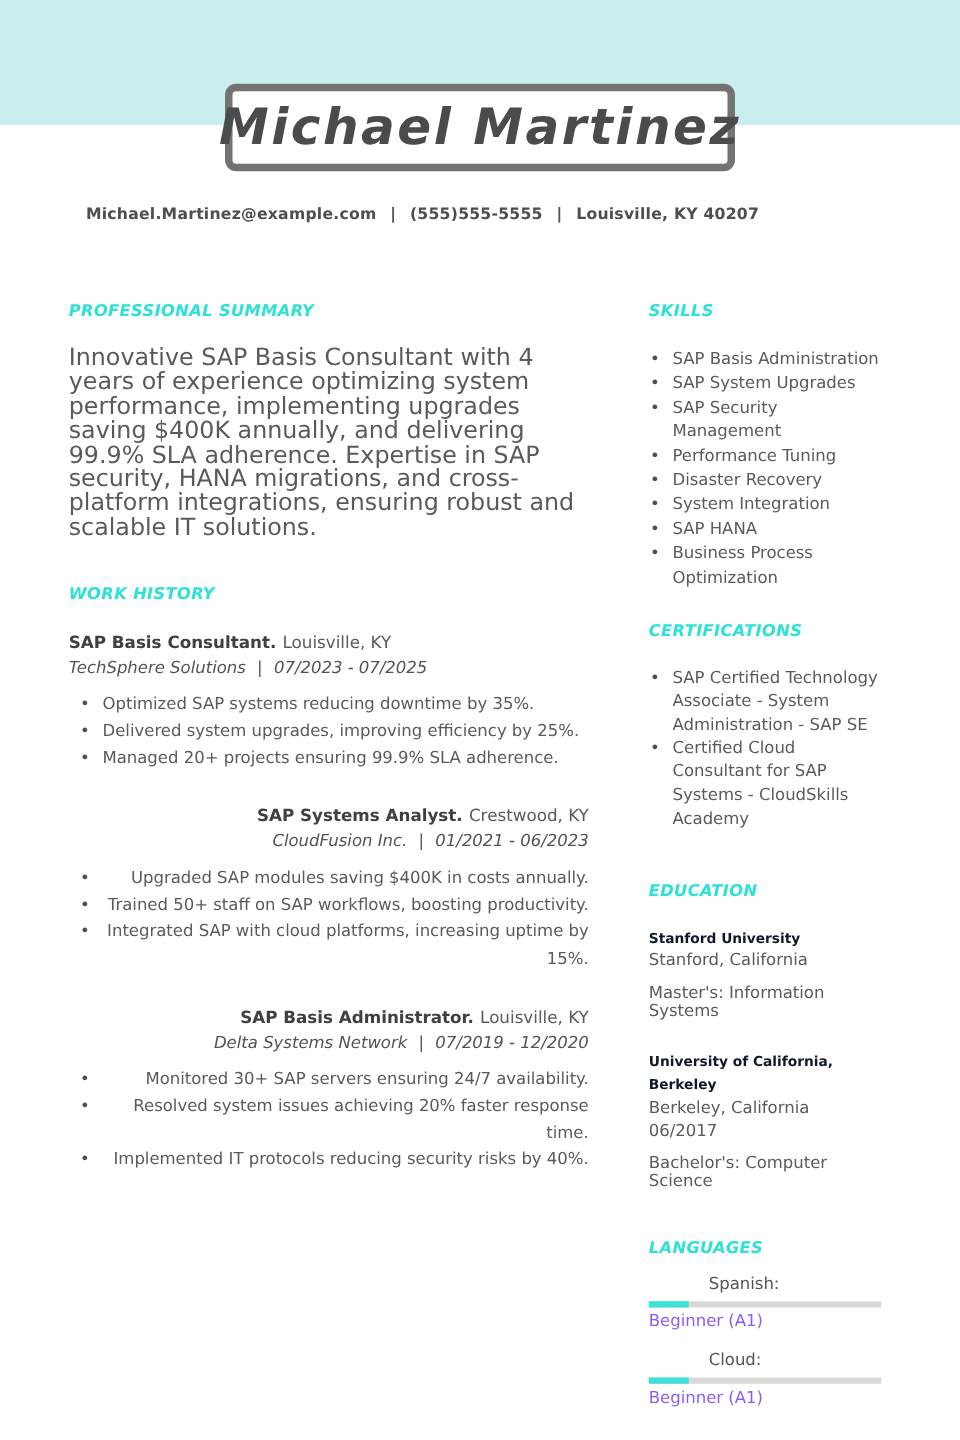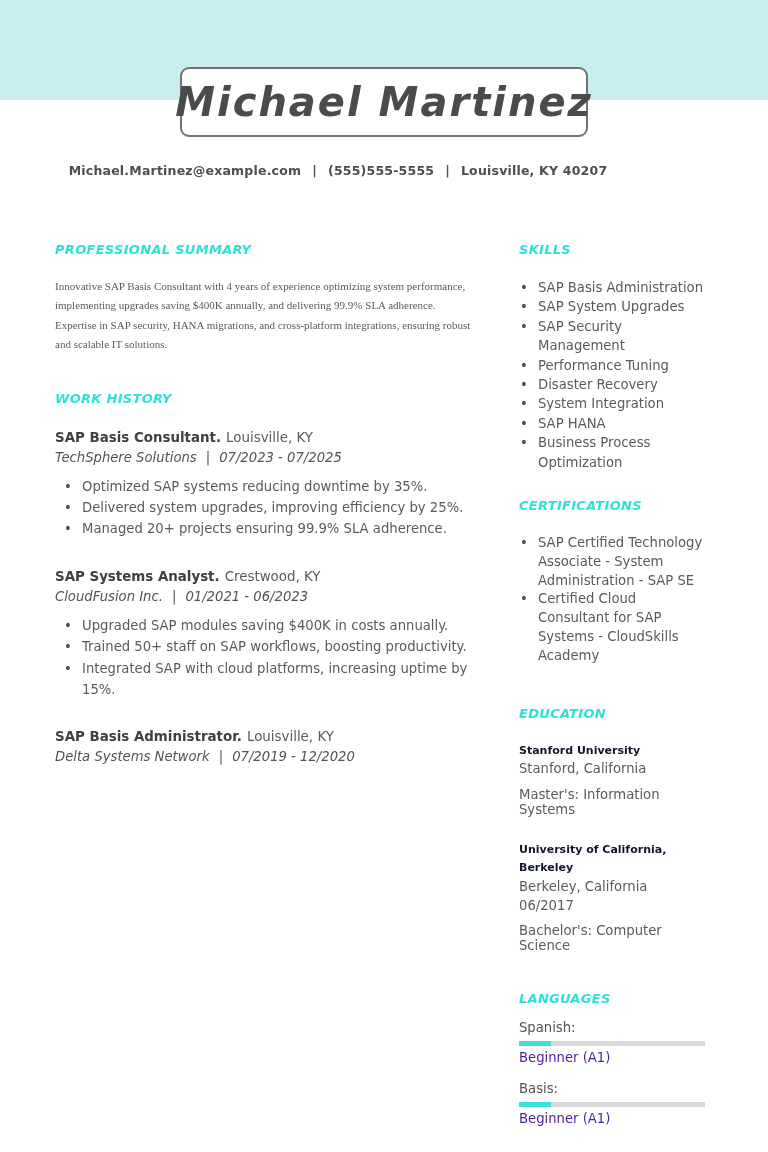--- a/index.html
+++ b/index.html
@@ -5,43 +5,43 @@
   * { margin:0; padding:0; box-sizing:border-box; }
   html,body { background:#ffffff; }
   .page {
     position:relative; width:768px; height:1152px; background:#ffffff;
     font-family:"DejaVu Sans","Liberation Sans",sans-serif;
     color:#595959; overflow:hidden; margin:0 auto;
   }
   .band { position:absolute; top:0; left:0; width:768px; height:100px; background:#c9eef0; }
   .name-box {
     position:absolute; left:180px; top:67px; width:408px; height:70px;
-    background:#ffffff; border:2px solid #737373; border-radius:9px;
+    background:#ffffff; border:6px solid #737373; border-radius:9px;
     display:flex; align-items:center; justify-content:center;
   }
   .name {
     font-size:40px; font-weight:bold; font-style:italic; color:#4a4b4d;
     letter-spacing:2px; white-space:nowrap;
   }
   .contact {
     position:absolute; top:163px; left:0; width:676px; text-align:center;
     font-size:12.5px; font-weight:600; color:#4d4e50; letter-spacing:0.2px;
   }
   .contact .sep { margin:0 11px; color:#4d4e50; }
   .col { position:absolute; top:242px; }
   .col-left  { left:55px;  width:416px; }
   .col-right { left:519px; width:192px; }
   .section-heading {
     color:#2ee1d8; font-size:13px; font-weight:bold; font-style:italic;
     letter-spacing:0.3px;
   }
-  .summary-text { margin-top:20px; font-size:11px; line-height:19.4px; color:#5a5a5a;font-family:Liberation Serif, serif; }
+  .summary-text { margin-top:20px; font-size:19px; line-height:19.4px; color:#5a5a5a; }
   .work-heading { margin-top:36px; }
   .job { margin-top:22px; }
-  .job + .job { margin-top:27px; }
+  .job + .job { margin-top:27px;text-align:right; }
   .job-title-line { font-size:13.4px; line-height:20px; color:#5a5a5a; }
   .job-title { font-weight:bold; color:#3f4040; }
   .job-title-sep { font-weight:bold; color:#3f4040; margin-right:5px; }
   .job-company-line { font-size:13.2px; font-style:italic; line-height:20px; color:#525354; }
   .pipe { margin:0 9px; }
   ul.bullets { list-style:none; margin:8px 0 0 0; }
   ul.bullets li { position:relative; padding-left:27px; font-size:13.2px; line-height:21.4px; color:#5a5a5a; }
   ul.bullets li::before { content:"\2022"; position:absolute; left:9px; top:0; color:#4c4d4e; }
   ul.side-bullets { list-style:none; margin:21px 0 0 0; }
   ul.side-bullets li { position:relative; padding-left:19px; font-size:13.2px; line-height:19.4px; color:#5a5a5a; }
@@ -51,24 +51,24 @@
   ul.cert-bullets li { line-height:18.8px; }
   .education-heading { margin-top:40px; }
   .school { margin-top:21px; }
   .school + .school { margin-top:24px; }
   .school-name { font-size:11px; font-weight:bold; color:#0f172a; line-height:18.6px; }
   .school-line { font-size:13.2px; line-height:18.6px; color:#5a5a5a; }
   .school-degree { margin-top:8px; font-size:13.2px; color:#5a5a5a; }
   .languages-heading { margin-top:38px; }
   .language { margin-top:13px; }
   .language:first-of-type { margin-top:20px; }
-  .language-name { font-size:13.2px; color:#525354; line-height:18px; }
+  .language-name { font-size:13.2px; color:#525354; line-height:18px;margin-left:48px; }
   .bar-track { margin:4px 0 3px 0; width:186px; height:5px; background:#d9d9d9; }
   .bar-fill { height:5px; background:#3ce1da; width:0; }
-  .language-level { font-size:13.2px; color:#4c1d95; line-height:18px; }
+  .language-level { font-size:13.2px; color:#8b5cf6; line-height:18px; }
 </style>
 </head>
 <body>
 
 <div class="page">
   <div class="band"></div>
 
   <div class="name-box">
     <div class="name">Michael Martinez</div>
   </div>
@@ -100,20 +100,25 @@
       <ul class="bullets">
         <li>Upgraded SAP modules saving $400K in costs annually.</li>
         <li>Trained 50+ staff on SAP workflows, boosting productivity.</li>
         <li>Integrated SAP with cloud platforms, increasing uptime by 15%.</li>
       </ul>
     </div>
 
     <div class="job">
       <div class="job-title-line"><span class="job-title">SAP Basis Administrator</span><span class="job-title-sep">.</span><span>Louisville, KY</span></div>
       <div class="job-company-line"><span>Delta Systems Network</span><span class="pipe">|</span><span>07/2019 - 12/2020</span></div>
+      <ul class="bullets">
+        <li>Monitored 30+ SAP servers ensuring 24/7 availability.</li>
+        <li>Resolved system issues achieving 20% faster response time.</li>
+        <li>Implemented IT protocols reducing security risks by 40%.</li>
+      </ul>
     </div>
 
   </div>
 
   <div class="col col-right">
 
     <h2 class="section-heading">SKILLS</h2>
     <ul class="side-bullets">
       <li>SAP Basis Administration</li>
       <li>SAP System Upgrades</li>
@@ -150,21 +155,21 @@
 
     <div class="language">
       <div class="language-name">Spanish:</div>
       <div class="bar-track">
         <div class="bar-fill" style="width: 17%;"></div>
       </div>
       <div class="language-level">Beginner (A1)</div>
     </div>
 
     <div class="language">
-      <div class="language-name">Basis:</div>
+      <div class="language-name">Cloud:</div>
       <div class="bar-track">
         <div class="bar-fill" style="width: 17%;"></div>
       </div>
       <div class="language-level">Beginner (A1)</div>
     </div>
 
   </div>
 </div>
 
 </body></html>

